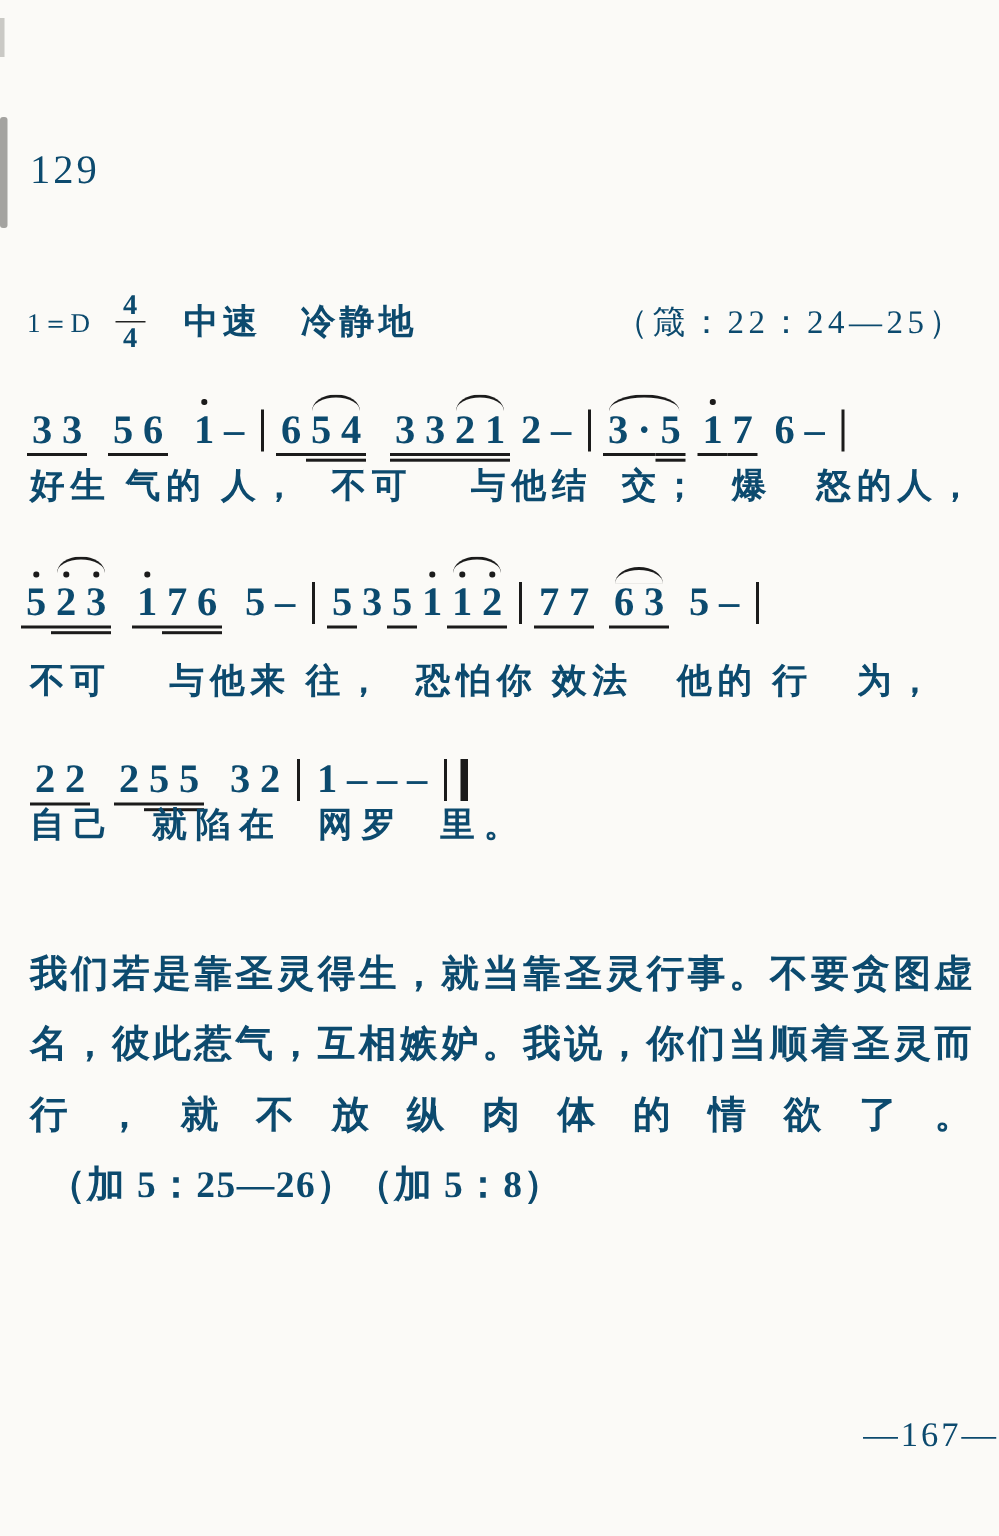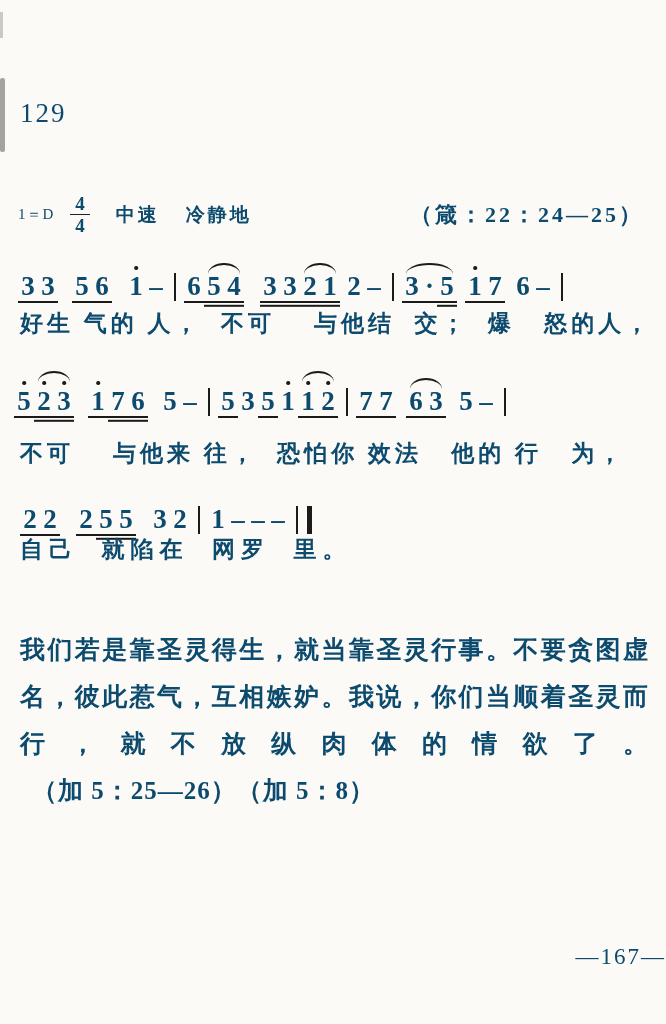--- a/index.html
+++ b/index.html
@@ -11,26 +11,26 @@
     font-family:"Liberation Serif","DejaVu Serif",serif;
     color:#0c4a6e;
   }
   .scan-edge{position:absolute;left:0;top:78px;width:5px;height:74px;background:#8f8d89;border-radius:2px;opacity:.8;}
   .scan-edge2{position:absolute;left:0;top:12px;width:3px;height:26px;background:#b5b3af;opacity:.7;}
 
   .hymn-number{position:absolute;left:20px;top:98px;font-size:27px;letter-spacing:2px;}
   .title{position:absolute;left:160px;top:82px;margin:0;font-size:35px;font-weight:700;letter-spacing:10px;white-space:nowrap;}
 
   .header-row{position:absolute;left:18px;top:194px;right:22px;display:flex;align-items:center;}
-  .key{font-size:15px;letter-spacing:1px;}
+  .key{font-size:18px;letter-spacing:1px;}
   .frac{display:inline-flex;flex-direction:column;align-items:center;font-size:19px;line-height:19px;margin:0 26px 0 16px;font-weight:600;}
   .frac .num{border-bottom:1.6px solid #222;padding:0 5px 1px;}
   .frac .den{padding-top:1px;}
-  .tempo,.mood{font-size:19px;font-weight:600;letter-spacing:3px;margin-right:26px;}
-  .ref{margin-left:auto;font-size:22px;font-weight:700;letter-spacing:3px;white-space:nowrap;}
+  .tempo,.mood{font-size:23px;font-weight:600;letter-spacing:3px;margin-right:26px;}
+  .ref{margin-left:auto;font-size:22px;font-weight:400;letter-spacing:3px;white-space:nowrap;}
 
   
   .music-line{position:absolute;display:flex;align-items:flex-start;height:52px;}
   .ml1{left:18px;top:261px;}
   .ml2{left:14px;top:376px;}
   .ml3{left:20px;top:494px;}
   .note{position:relative;display:inline-block;padding:12px 3px 10px;}
   .note .dg{display:inline-block;min-width:14px;text-align:center;font-size:27px;line-height:26px;font-weight:600;}
   .note.mid .dg{min-width:7px;}
   .note.u1::after,.note.u2::after{

